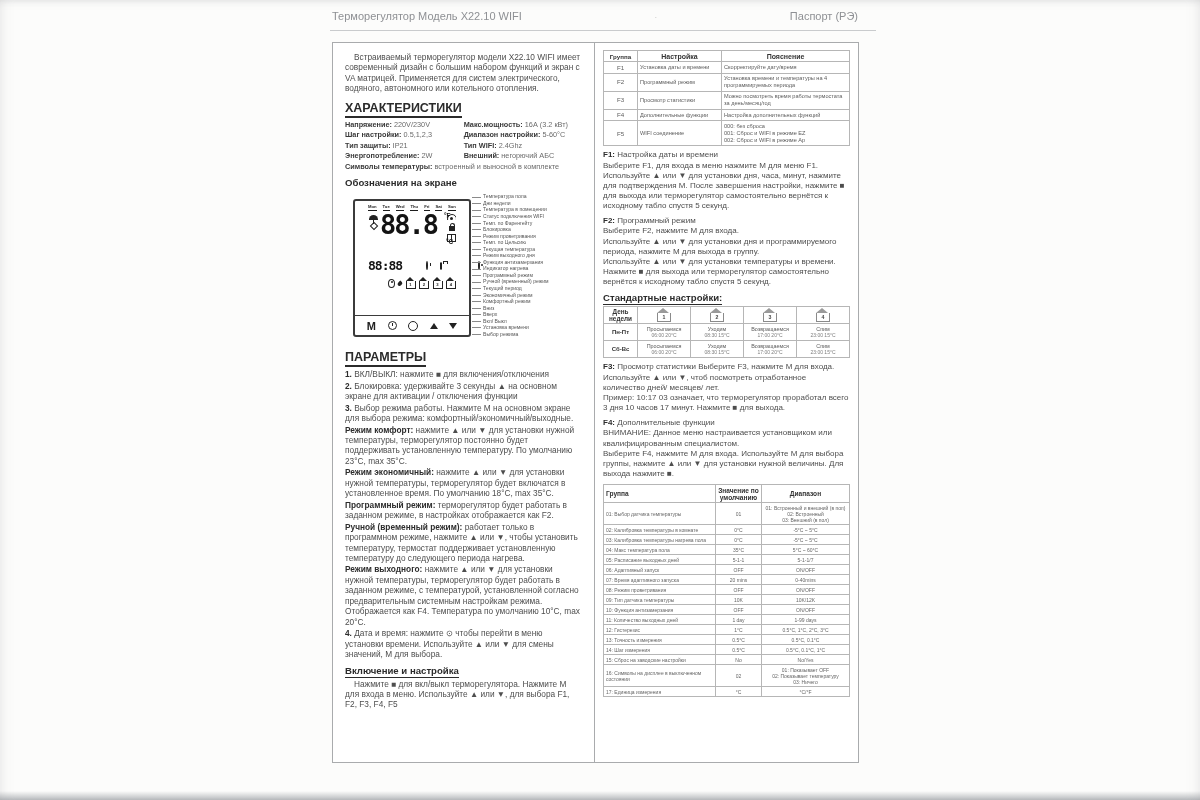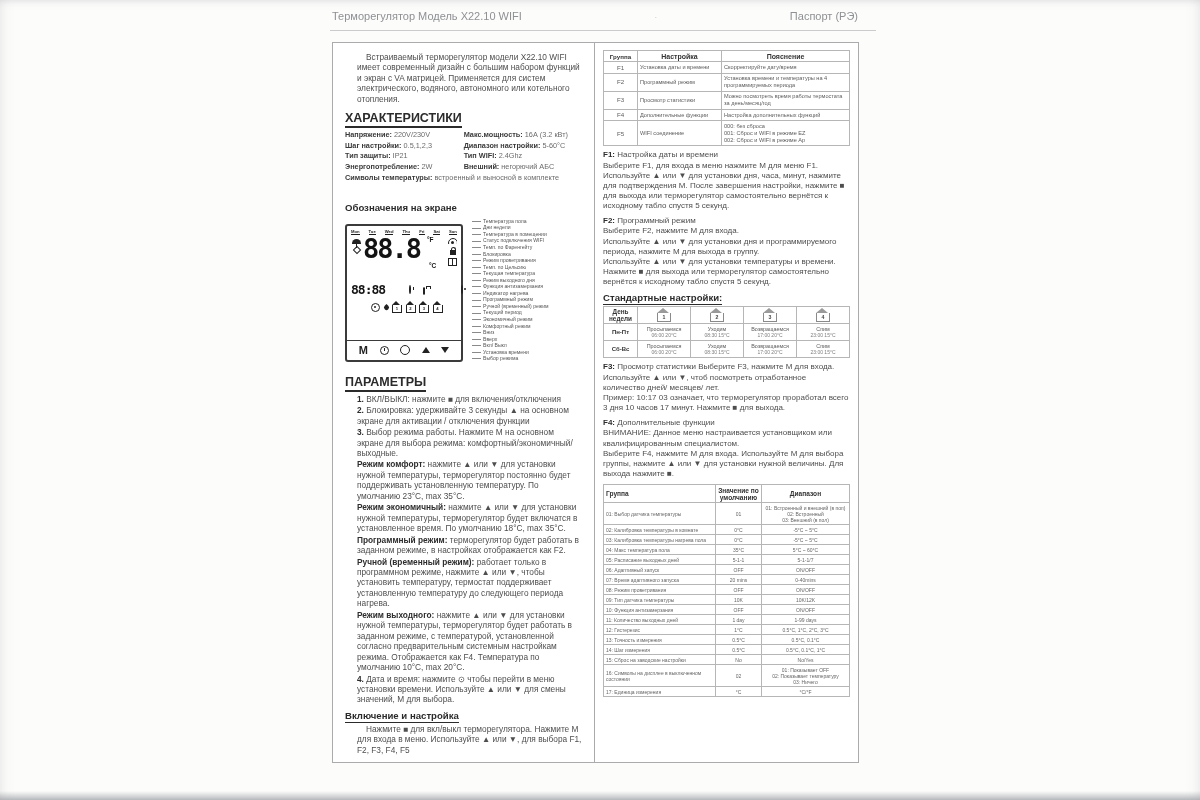--- a/index.html
+++ b/index.html
@@ -11,40 +11,40 @@
                justify-content:space-between;align-items:baseline;color:#8e9094;font-size:11px;}
   .page-header .mid{color:#c7c7c7;font-size:8px;}
   .header-rule{position:absolute;top:30px;left:330px;width:546px;height:1px;background:#c9cbcd;}
 
   .main-box{position:absolute;left:332px;top:42px;width:527px;height:721px;border:1px solid #a9abad;
             background:#fff;display:flex;box-sizing:border-box;}
   .col-left{width:262px;box-sizing:border-box;padding:9px 12px 4px 12px;border-right:1px solid #a9abad;overflow:hidden;}
   .col-right{flex:1;box-sizing:border-box;padding:7px 8px 4px 8px;overflow:hidden;}
 
   
-  .body{font-size:8.3px;line-height:1.26;color:#4e4e4e;margin:0 0 1px 12px;white-space:pre-line;}
+  .body{font-size:8.3px;line-height:1.26;color:#4e4e4e;margin:0 0 1px 0;white-space:pre-line;}
   .indent{text-indent:9px;}
   .b{font-weight:bold;color:#2d2d2d;}
   .h1{font-size:12.5px;font-weight:bold;color:#2b2b2b;margin:7px 0 5px;}
   .h1 span{border-bottom:2px solid #2b2b2b;padding-bottom:1px;}
-  .h2{font-size:9.6px;font-weight:bold;color:#2b2b2b;margin:20px 0 3px;}
+  .h2{font-size:9.6px;font-weight:bold;color:#2b2b2b;margin:6px 0 3px;}
   .h3{font-size:9.6px;font-weight:bold;color:#2b2b2b;margin:5px 0 3px;}
   .h3 span{border-bottom:1.5px solid #2b2b2b;padding-bottom:1px;}
   .sec{font-size:8px;line-height:1.27;color:#4e4e4e;margin:4px 0 5px;white-space:pre-line;}
 
   
   .specs{display:grid;grid-template-columns:1fr 1.05fr;column-gap:6px;row-gap:1.5px;font-size:7.3px;margin-bottom:2px;}
   .spec-label{font-weight:bold;color:#3a3a3a;}
   .spec-val{color:#6b6b6b;}
   .sensors{font-size:7.3px;margin-top:1px;}
 
   
   .lcd-diagram{position:relative;height:152px;margin:2px 0 0 0;}
-  .lcd{position:absolute;left:0;top:8px;width:118px;height:138px;border:2px solid #3b3b3b;border-radius:3px;
-       box-sizing:border-box;padding:2px 4px;background:#fff;}
+  .lcd{position:absolute;left:8px;top:8px;width:118px;height:138px;border:2px solid #3b3b3b;border-radius:3px;
+       box-sizing:border-box;padding:2px 13px;background:#fff;}
   .lcd-days{display:flex;justify-content:space-between;margin-top:1px;}
   .lcd-day{font-size:4.2px;font-weight:bold;color:#1d1d1d;border-bottom:1px solid #1d1d1d;padding-bottom:0.5px;}
   .temp-row{position:relative;height:40px;margin-top:3px;}
   .ico-col-l{position:absolute;left:0;top:1px;width:11px;display:flex;flex-direction:column;align-items:center;gap:3px;}
   .big-temp{position:absolute;left:12px;top:-5px;font-family:"DejaVu Sans Mono",monospace;font-weight:bold;
             font-size:27px;letter-spacing:-2px;color:#131313;}
   .unit-f{position:absolute;left:76px;top:-2px;font-size:6.5px;font-weight:bold;color:#131313;}
   .unit-c{position:absolute;left:78px;top:24px;font-size:6.5px;font-weight:bold;color:#131313;}
   .ico-col-r{position:absolute;right:0;top:0;display:flex;flex-direction:column;align-items:center;gap:3px;}
   .mid-row{display:flex;align-items:center;gap:12px;margin-top:4px;}

